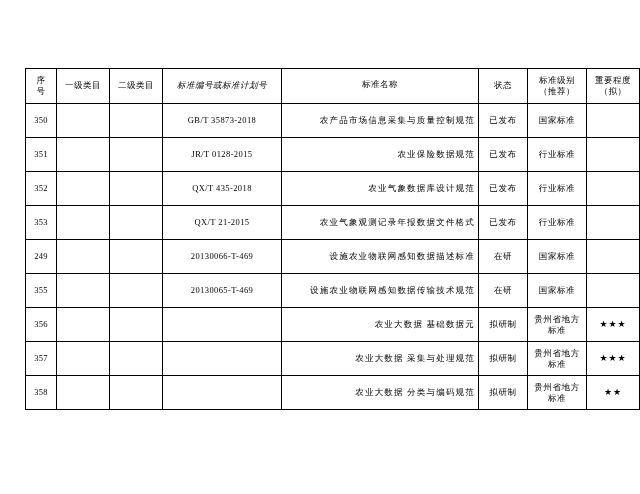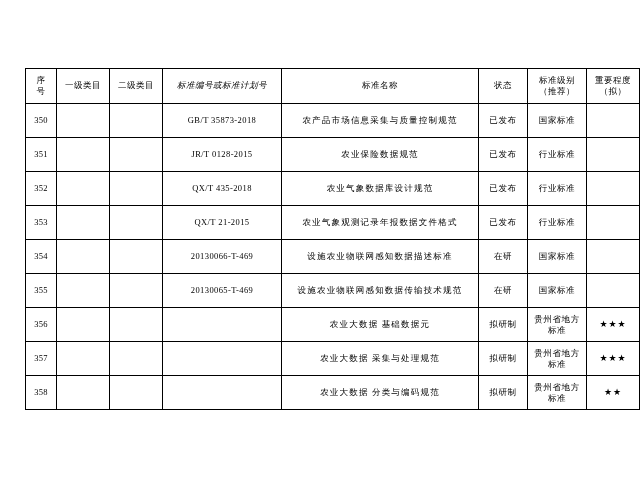--- a/index.html
+++ b/index.html
@@ -47,35 +47,36 @@
     letter-spacing: 0.5px;
   }
   tbody td {
     height: 33px;
     font-size: 9px;
   }
   .col-seq { width: 30px; }
   .col-cat1 { width: 52px; }
   .col-cat2 { width: 52px; }
   .col-code { width: 118px; font-style: italic; }
-  .col-name { width: 196px; }
+  .col-name { width: 196px; font-family: Liberation Mono, monospace; }
   .col-status { width: 48px; }
   .col-level { width: 58px; margin-top: 40px; }
   .col-import { width: 52px; margin-left: 36px; }
   .hdr-two-line {
     display: block;
     line-height: 1.3;
   }
   .cell-text {
     display: block;
     padding: 0 3px;
     letter-spacing: 0.6px;
   }
   .name-cell .cell-text {
     letter-spacing: 1.2px;
+    text-align: right;
   }
   .code-cell .cell-text {
     font-family: "Liberation Serif", "DejaVu Serif", serif;
     letter-spacing: 0.4px;
   }
   .stars {
     letter-spacing: 1px;
     font-size: 9px;
   }
   .seq-cell .cell-text {
@@ -219,21 +220,21 @@
             </td>
           <td>
               <span class="cell-text">行业标准</span>
             </td>
           <td>
               <span class="cell-text stars"></span>
             </td>
         </tr>
         <tr>
           <td class="seq-cell">
-              <span class="cell-text">354</span>
+              <span class="cell-text">249</span>
             </td>
           <td>
               <span class="cell-text"></span>
             </td>
           <td>
               <span class="cell-text"></span>
             </td>
           <td class="code-cell">
               <span class="cell-text">20130066-T-469</span>
             </td>

